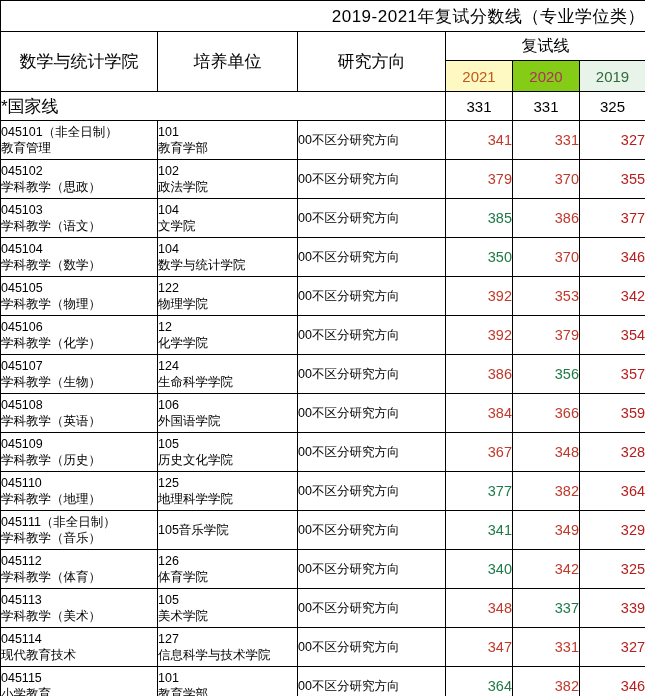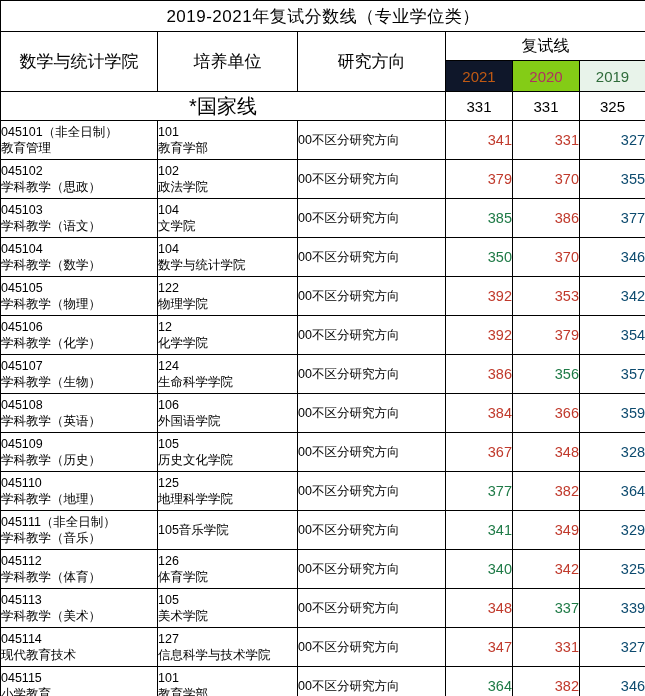--- a/index.html
+++ b/index.html
@@ -24,21 +24,21 @@
     table-layout: fixed;
   }
   table.score-table td, table.score-table th {
     border: 1px solid #000000;
     padding: 0;
     vertical-align: middle;
     font-weight: normal;
   }
   .title-cell {
     height: 30px;
-    text-align: center;
+    text-align: right;
     font-size: 17px;
     font-weight: bold;
     letter-spacing: 0.5px;
     border-radius: 15px;
   }
   .hdr-main {
     text-align: center;
     font-size: 17px;
     font-weight: bold;
     height: 36px;
@@ -48,30 +48,29 @@
     font-size: 16px;
     font-weight: bold;
     height: 28px;
   }
   .yr {
     text-align: center;
     font-size: 15px;
     font-weight: bold;
     height: 30px;
   }
-  .yr-2021 { background: #0f172a; color: #c05a14; }
+  .yr-2021 { background: #fef9c3; color: #c05a14; }
   .yr-2020 { background: #84cc16; color: #b03060; }
   .yr-2019 { background: #e8f3ea; color: #2f6b3a; }
 
   .natl-label {
-    font-size: 20px;
+    font-size: 17px;
     font-weight: bold;
     height: 28px;
     padding-left: 6px;
-    text-align: center;
   }
   .natl-val {
     text-align: center;
     font-size: 15px;
     font-weight: bold;
   }
 
   .code-cell {
     font-size: 12.5px;
     line-height: 16px;
@@ -86,21 +85,21 @@
   .dir-cell {
     font-size: 12.5px;
     padding: 3px 4px 3px 5px;
   }
   .score {
     text-align: right;
     font-size: 14.5px;
   }
   .s-red { color: #c0392b; }
   .s-green { color: #1e7a46; }
-  .s-black { color: #0c4a6e; margin-top: 48px; }
+  .s-black { color: #b91c1c; margin-top: 48px; }
   .two-line { white-space: pre-line; }
 </style>
 </head>
 <body>
 
 <div class="sheet">
   <table class="score-table">
     <colgroup>
       <col style="width:157px">
       <col style="width:140px">

